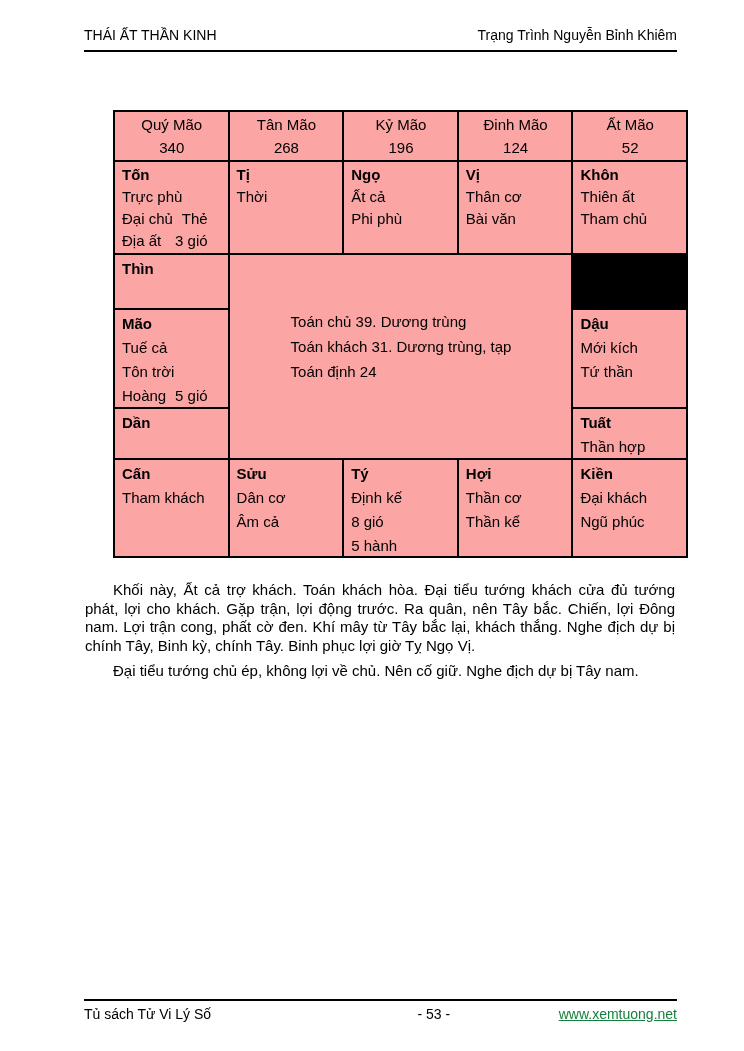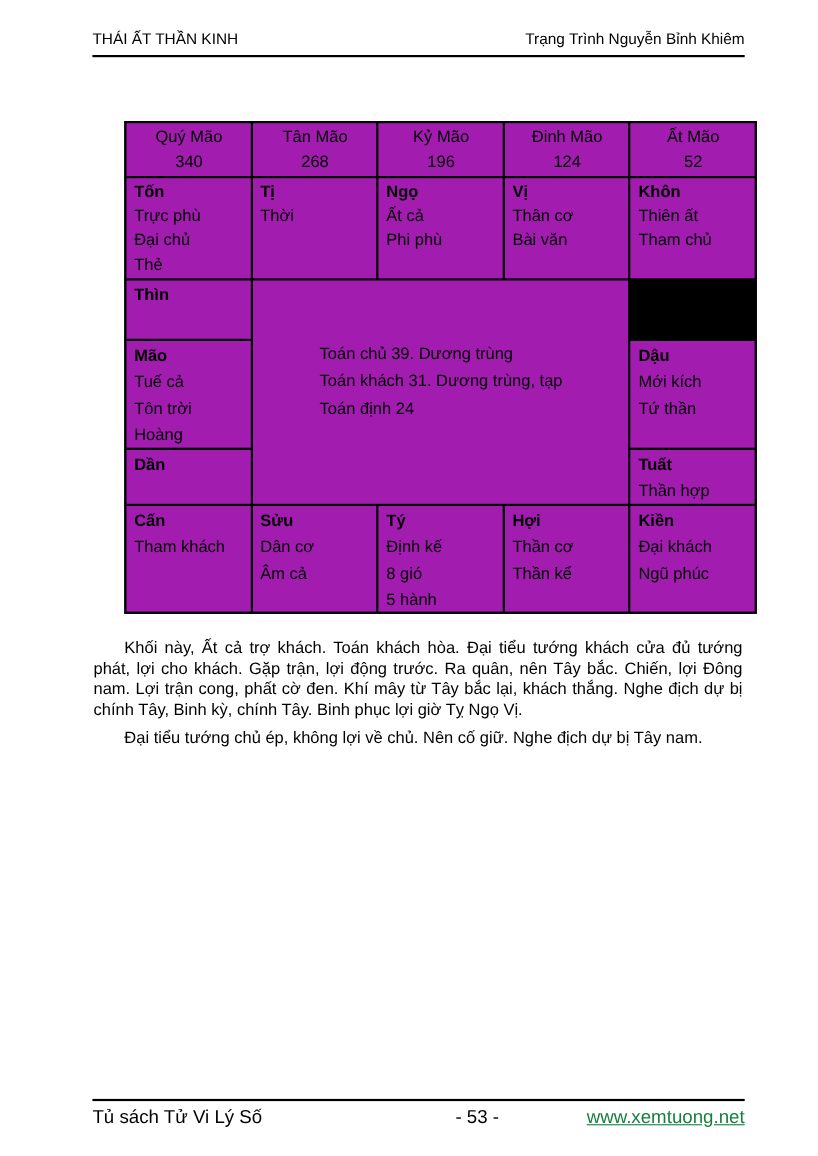--- a/index.html
+++ b/index.html
@@ -16,41 +16,41 @@
     font-size:14px; padding-bottom:7px; border-bottom:2px solid #000;
   }
   
   .grid {
     position:absolute; left:113px; top:110px; width:575px; height:448px;
     box-sizing:border-box; border:2px solid #000; background:#000;
     display:grid; grid-template-columns:repeat(5,1fr);
     grid-template-rows:48px 91px 53px 97px 49px 96px; gap:2px;
     font-size:15px;
   }
-  .cell { background:#a21caf; padding:2px 6px 0 7px; line-height:24px; overflow:hidden; box-sizing:border-box; }
+  .cell { background:#fca5a5; padding:2px 6px 0 7px; line-height:24px; overflow:hidden; box-sizing:border-box; }
   .cell .label { font-weight:bold; }
   .cell.tight { line-height:22px; }
   .cell.year { text-align:center; line-height:23px; padding-top:1px; }
-  .cell .cl.two { display:flex; justify-content:space-between; padding-right:14px;flex-direction:column; }
+  .cell .cl.two { display:flex; justify-content:space-between; padding-right:14px; }
   .cell.centerbox {
     display:flex; flex-direction:column; justify-content:center; align-items:center;
     text-align:left; line-height:25px;
   }
   .cell.centerbox .inner { position:relative; top:-11px; }
   
   .body-text {
     position:absolute; left:85px; top:581px; width:590px;
     font-size:15px; line-height:18.5px; text-align:justify;
   }
   .body-text p { margin:0 0 7px 0; text-indent:28px; }
   
   .ftr {
     position:absolute; left:84px; top:999px; width:593px;
     border-top:2px solid #000; padding-top:5px;
-    font-size:17px;
+    font-size:14px;
   }
   .ftr .fl { float:left; }
   .ftr .fc { position:absolute; left:59%; transform:translateX(-50%); }
   .ftr .fr { float:right; text-decoration:underline; color:#15803d; cursor:pointer; }
 </style>
 </head>
 <body>
 
 <div class="page">
 

